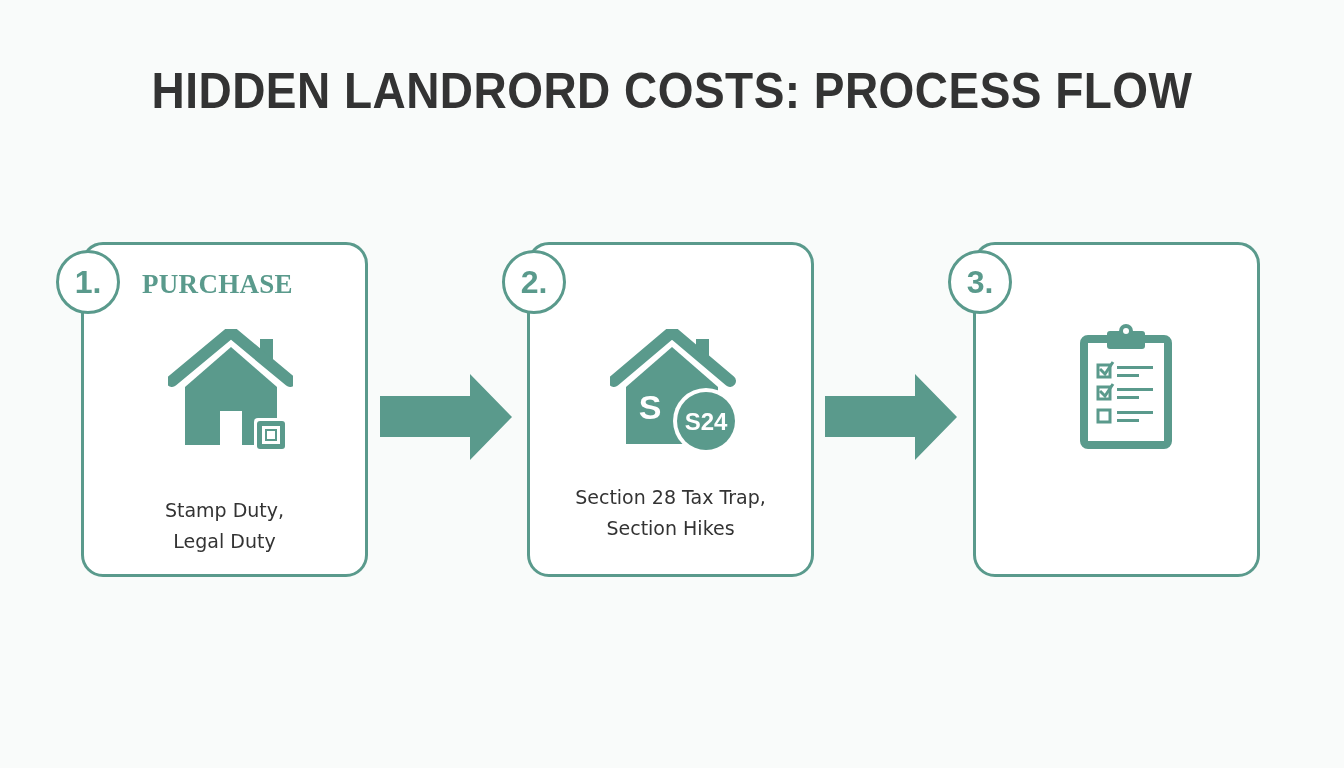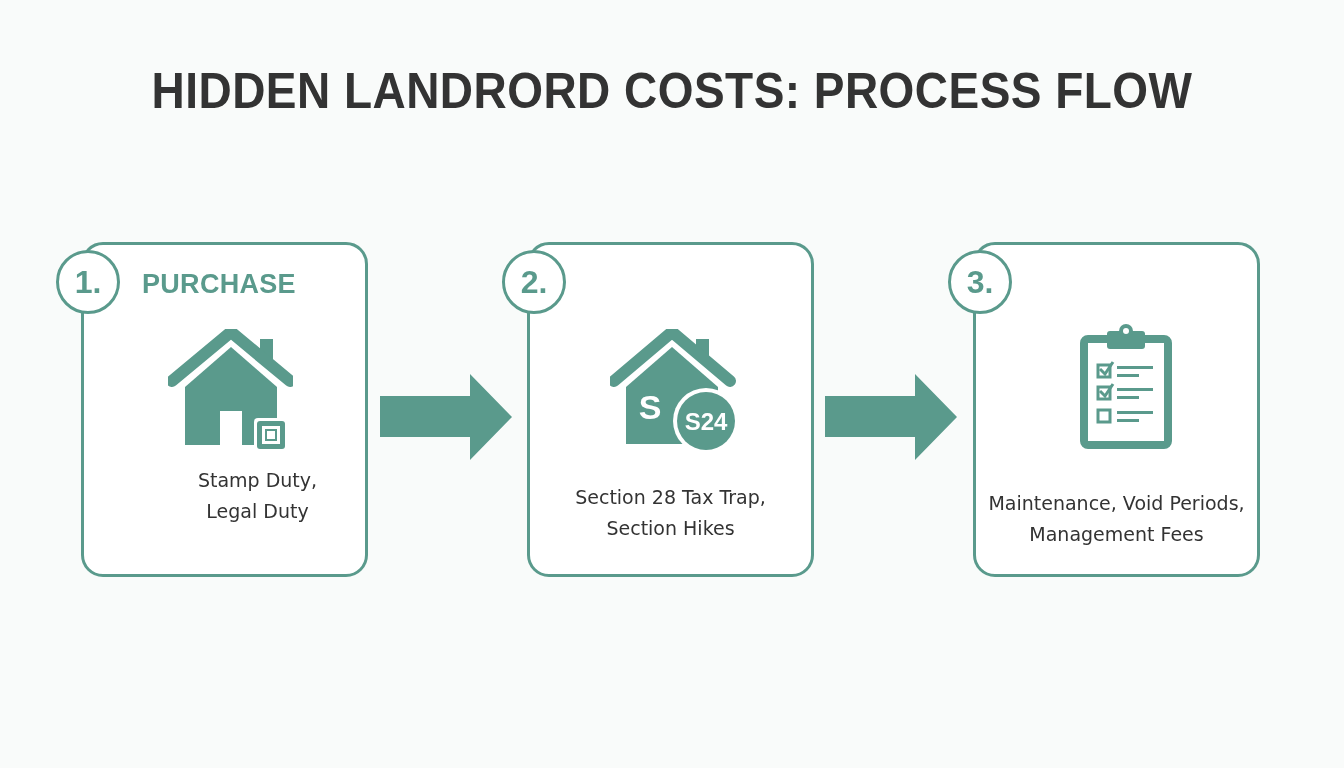--- a/index.html
+++ b/index.html
@@ -20,21 +20,21 @@
     box-sizing: border-box;
   }
   .badge {
     position: absolute; left: -28px; top: 5px; width: 64px; height: 64px;
     border: 3px solid #5a9a8c; border-radius: 50%; background: #ffffff;
     box-sizing: border-box; display: flex; align-items: center; justify-content: center;
     font-family: "Liberation Sans", sans-serif; font-weight: 700; font-size: 32px; color: #5a9a8c;
   }
   .stage-title {
     position: absolute; left: 58px; top: 24px; white-space: nowrap;
-    font-family: Liberation Sans, sans-serif; font-weight: 700; font-size: 27px;
+    font-family: Liberation Serif, serif; font-weight: 700; font-size: 27px;
     color: #5a9a8c; letter-spacing: 0.3px;
   }
   .icon { position: absolute; }
   .desc {
     position: absolute; left: 0; width: 100%; text-align: center;
     font-family: "DejaVu Sans", sans-serif; font-size: 19px; line-height: 31px; color: #333333;
   }
   .arrow { position: absolute; top: 374px; width: 132px; height: 86px; }
 </style>
 </head>
@@ -50,21 +50,21 @@
     <path d="M4,52 L63,3 L122,52" fill="none" stroke="#5a9a8c" stroke-width="12" stroke-linecap="round" stroke-linejoin="round"></path>
     <polygon points="17,58 63,18 109,58 109,116 17,116" fill="#5a9a8c"></polygon>
     <polygon points="63,22 105,57 105,60 21,60 21,57" fill="#5a9a8c"></polygon>
     <rect x="52" y="82" width="22" height="34" fill="#ffffff"></rect>
     <rect x="86" y="89" width="34" height="34" rx="4" fill="#ffffff"></rect>
     <rect x="89" y="92" width="28" height="28" rx="3" fill="#5a9a8c"></rect>
     <rect x="94" y="97" width="18" height="18" fill="#ffffff"></rect>
     <rect x="97" y="100" width="12" height="12" fill="#5a9a8c"></rect>
     <rect x="99" y="102" width="8" height="8" fill="#ffffff"></rect>
   </svg>
-  <div class="desc" style="top:220px;padding-left:33px;">
+  <div class="desc" style="top:250px;">
     <div>Stamp Duty,</div>
     <div>Legal Duty</div>
   </div>
 </div>
 
 <svg class="arrow" style="left:380px;" viewBox="0 0 132 86">
   <polygon points="0,22 90,22 90,0 132,43 90,86 90,63 0,63" fill="#5a9a8c"></polygon>
 </svg>
 
 <div class="card" style="left:527px;">
@@ -100,17 +100,13 @@
     <rect x="37" y="43" width="36" height="3" fill="#5a9a8c"></rect>
     <rect x="37" y="51" width="22" height="3" fill="#5a9a8c"></rect>
     <rect x="18" y="64" width="12" height="12" fill="none" stroke="#5a9a8c" stroke-width="3"></rect>
     <path d="M20,68 L25,73 L33,61" fill="none" stroke="#5a9a8c" stroke-width="3"></path>
     <rect x="37" y="65" width="36" height="3" fill="#5a9a8c"></rect>
     <rect x="37" y="73" width="22" height="3" fill="#5a9a8c"></rect>
     <rect x="18" y="87" width="12" height="12" fill="none" stroke="#5a9a8c" stroke-width="3"></rect>
     <rect x="37" y="88" width="36" height="3" fill="#5a9a8c"></rect>
     <rect x="37" y="96" width="22" height="3" fill="#5a9a8c"></rect>
   </svg>
-  <div class="desc" style="top:243px;">
-    <div>Maintenance, Void Periods,</div>
-    <div>Management Fees</div>
-  </div>
 </div>
 
 </body></html>

